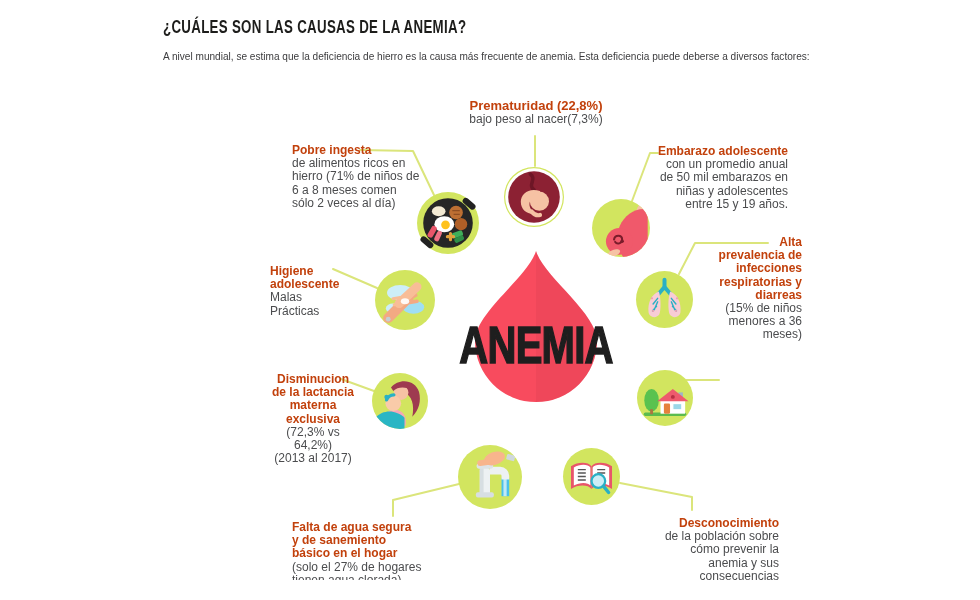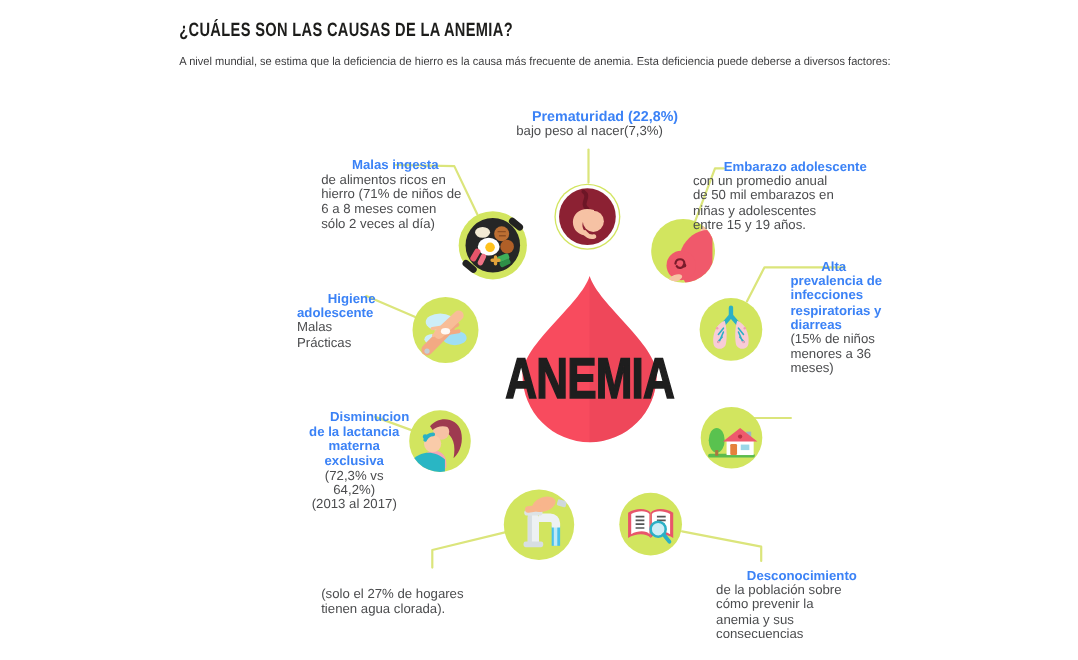--- a/index.html
+++ b/index.html
@@ -4,23 +4,23 @@
 <style>
   html,body{margin:0;padding:0;background:#fff;}
   .stage{position:relative;width:980px;height:580px;background:#ffffff;overflow:hidden;
          font-family:"Liberation Sans","DejaVu Sans",sans-serif;}
   .title{position:absolute;left:163px;top:17px;font-size:17.5px;font-weight:bold;color:#1d1d1b;
          transform:scaleX(.76);transform-origin:left top;white-space:nowrap;letter-spacing:.4px;}
   .subtitle{position:absolute;left:163px;top:50px;font-size:10.5px;color:#3c3c3e;white-space:nowrap;
          transform:scaleX(.96);transform-origin:left top;}
   .layer{position:absolute;left:0;top:0;}
   .tb{position:absolute;font-size:12px;line-height:13.2px;color:#4b4c4e;white-space:pre-line;width:max-content;}
-  .tb .b{font-weight:bold;color:#3b82f6;margin-left:28px;}
+  .tb .b{font-weight:bold;color:#c2410c;}
   .tb.c{text-align:center;}
-  .tb.r{}
+  .tb.r{text-align:right;}
   #tb-prematuridad .b{font-size:13px;}
   .circ{position:absolute;border-radius:50%;background:#d2e55f;}
   .circ svg{display:block;width:100%;height:100%;overflow:visible;}
   .anemia{position:absolute;left:436px;top:323px;width:200px;height:44px;line-height:44px;text-align:center;
           font-size:52px;font-weight:bold;color:#1e1e1e;transform:scaleX(.77);letter-spacing:-1px;
           -webkit-text-stroke:1.5px #1e1e1e;white-space:nowrap;}
   .drop{position:absolute;left:470px;top:245px;}
 </style>
 </head>
 <body>
@@ -208,36 +208,38 @@
 menores a 36
 meses)</span></div>
 
 
   <div class="tb r" style="right:201px;top:517px;"><span class="b">Desconocimiento</span><span>
 de la población sobre
 cómo prevenir la
 anemia y  sus
 consecuencias</span></div>
 
-  <div class="tb" style="left:292px;top:521px;"><span>
+  <div class="tb" style="left:292px;top:521px;"><span class="b">Falta de agua segura
+y de sanemiento
+básico en el hogar</span><span>
 (solo el 27% de hogares
 tienen agua clorada).</span></div>
 
   <div class="tb" style="left:272px;top:373px;text-align:center;"><span class="b">Disminucion
 de la lactancia
 materna
 exclusiva</span><span>
 (72,3% vs
 64,2%)
 (2013 al 2017)</span></div>
 
   <div class="tb" style="left:270px;top:265px;"><span class="b">Higiene
 adolescente</span><span>
 Malas
 Prácticas</span></div>
 
-  <div class="tb" style="left:292px;top:144px;"><span class="b">Malas ingesta</span><span>
+  <div class="tb" style="left:292px;top:144px;"><span class="b">Pobre ingesta</span><span>
 de alimentos ricos en
 hierro (71% de niños de
 6 a 8 meses comen
 sólo 2 veces al día)</span></div>
 
 </div>
 
 </body></html>

